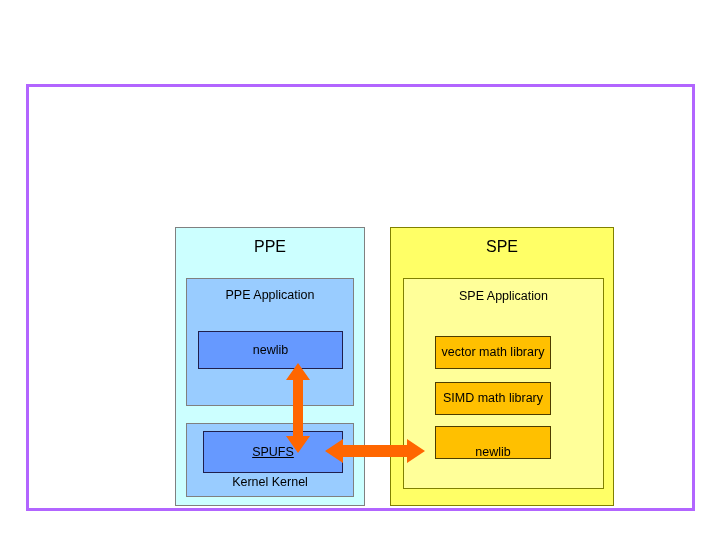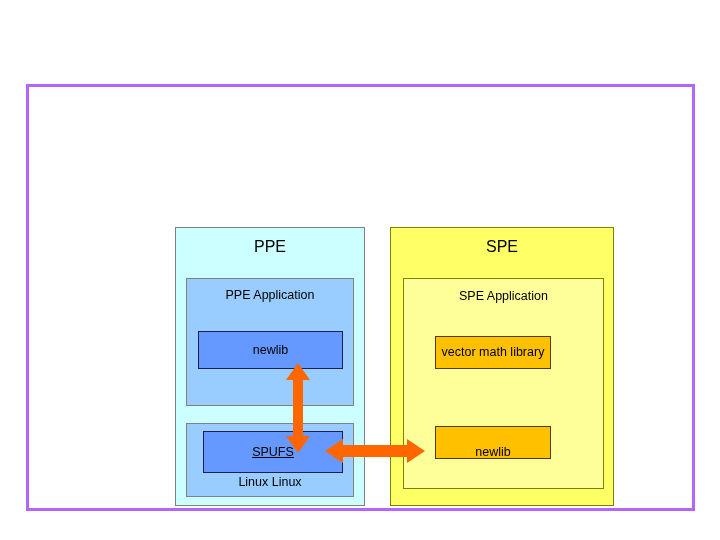--- a/index.html
+++ b/index.html
@@ -153,39 +153,42 @@
 
     <div class="box" id="ppe-app-box">
       <span class="lbl">PPE Application</span>
     </div>
 
     <div class="box" id="libspe-box">
       <span class="lbl">newlib</span>
     </div>
 
     <div class="box" id="linux-kernel-box">
-      <span class="lbl">Linux Linux</span>
+      <span class="lbl">Kernel Kernel</span>
     </div>
 
     <div class="box" id="spufs-box">
       <span class="lbl">SPUFS</span>
     </div>
 
     <div class="box" id="spe-panel">
       <span class="lbl">SPE</span>
     </div>
 
     <div class="box" id="spe-app-box">
       <span class="lbl">SPE Application</span>
     </div>
 
     <div class="box lib-box" id="vector-math-box">
       <span class="lbl">vector math library</span>
     </div>
 
+    <div class="box lib-box" id="simd-math-box">
+      <span class="lbl">SIMD math library</span>
+    </div>
 
     <div class="box lib-box" id="newlib-box">
       <span class="lbl">newlib</span>
     </div>
 
     <svg class="arrow" id="arrow-vertical" width="26" height="90" viewBox="0 0 26 90">
       <polygon points="13,0 25,17 18,17 18,73 25,73 13,90 1,73 8,73 8,17 1,17" fill="#ff6600"></polygon>
     </svg>
 
     <svg class="arrow" id="arrow-horizontal" width="100" height="28" viewBox="0 0 100 28">

